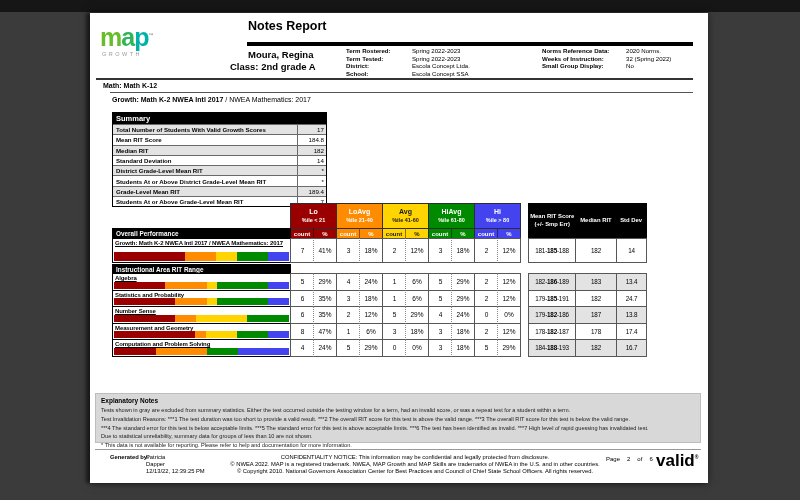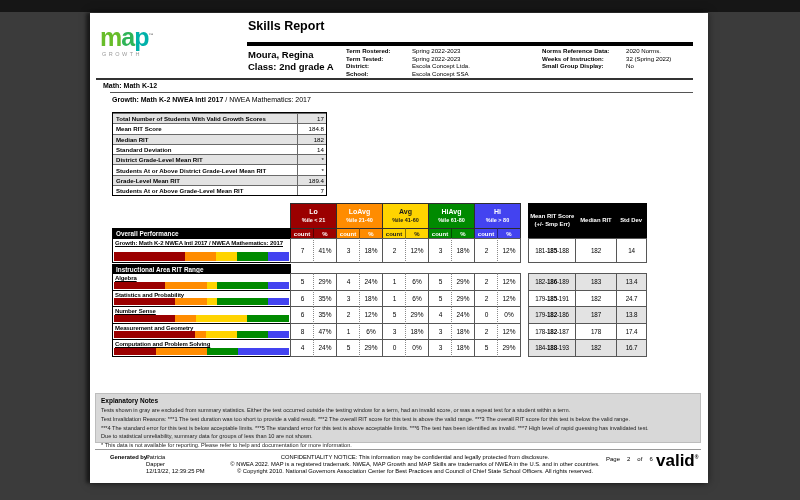--- a/index.html
+++ b/index.html
@@ -62,24 +62,24 @@
   <div id="topstrip"></div>
   <div id="page">
 
     <div class="abs" style="left:10px;top:10px;">
       <div class="logo-map">
         <span id="logo-m" style="color: rgb(104, 189, 42);">m</span><span id="logo-a" style="color: rgb(47, 180, 87);">a</span><span id="logo-p" style="color: rgb(0, 177, 169);">p</span><span class="logo-tm">™</span>
       </div>
       <div class="logo-growth">GROWTH</div>
     </div>
 
-    <div class="abs title" style="left:158px;top:6px;">Skills Report</div>
+    <div class="abs title" style="left:158px;top:6px;">Notes Report</div>
     <div class="abs titlebar" style="left:157px;top:29px;width:446px;"></div>
     <div class="abs teacher" style="left:158px;top:36px;">Moura, Regina</div>
-    <div class="abs teacher" style="left:158px;top:48px;">Class: 2nd grade A</div>
+    <div class="abs teacher" style="left:140px;top:48px;">Class: 2nd grade A</div>
 
     <div class="abs" id="info-left" style="left:256px;top:34px;">
         <div class="info-row">
           <div class="info-label" style="width: 66px;">Term Rostered:</div>
           <div class="info-value">Spring 2022-2023</div>
         </div>
         <div class="info-row">
           <div class="info-label" style="width: 66px;">Term Tested:</div>
           <div class="info-value">Spring 2022-2023</div>
         </div>
@@ -108,20 +108,21 @@
       </div>
 
     <div class="abs hr" style="left:6px;top:65px;width:597px;height:2px;"></div>
     <div class="abs subject" style="left:13px;top:69px;">Math: Math K-12</div>
     <div class="abs hr" style="left:20px;top:79px;width:583px;height:1px;background:#555;"></div>
     <div class="abs growthline" style="left:22px;top:83px;">
       <b>Growth: Math K-2 NWEA Intl 2017</b><span> / NWEA Mathematics: 2017</span>
     </div>
 
     <div class="abs" id="summary" style="left:22px;top:99px;width:215px;">
+      <div class="sum-head">Summary</div>
       <div id="summary-rows">
           <div class="sum-row" style="background: rgb(227, 227, 227);">
             <div class="sum-label">Total Number of Students With Valid Growth Scores</div>
             <div class="sum-value">17</div>
           </div>
           <div class="sum-row" style="background: rgb(255, 255, 255);">
             <div class="sum-label">Mean RIT Score</div>
             <div class="sum-value">184.8</div>
           </div>
           <div class="sum-row" style="background: rgb(227, 227, 227);">

